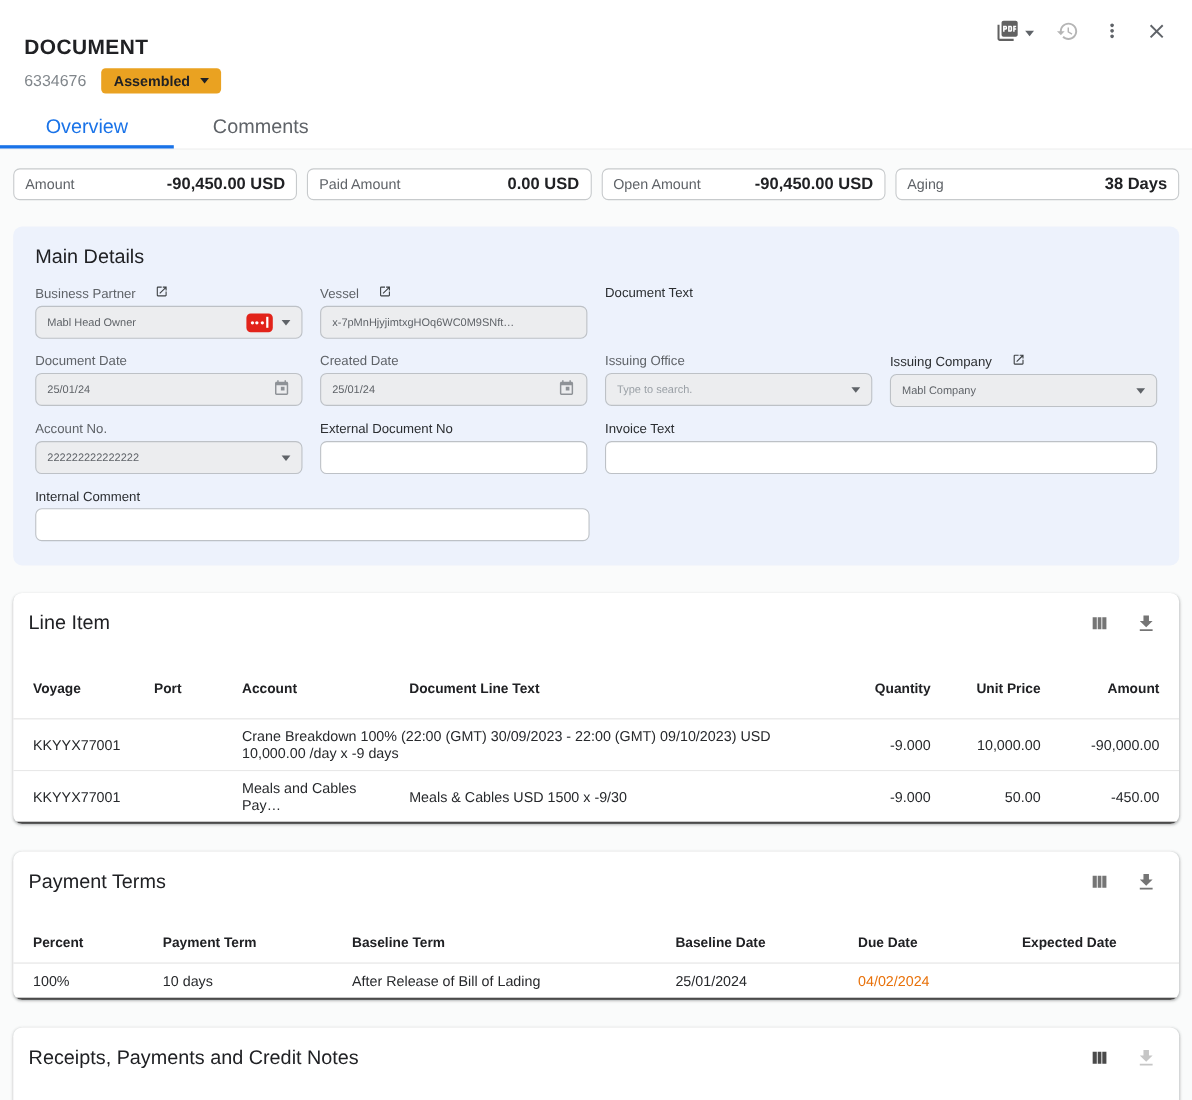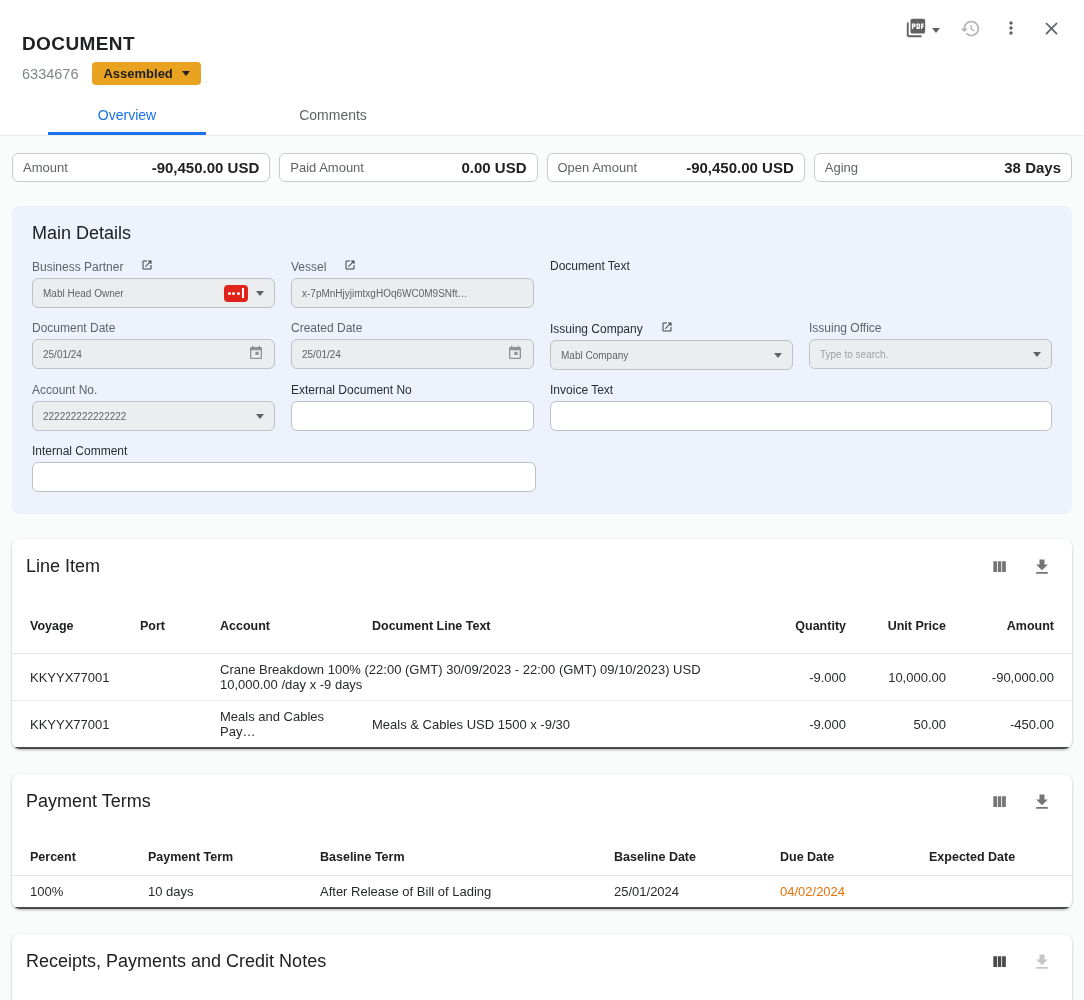--- a/index.html
+++ b/index.html
@@ -15,21 +15,21 @@
   .caret { width:0; height:0; border-left:4px solid transparent; border-right:4px solid transparent; border-top:5px solid #5F6368; }
   .subtitle-row { display:flex; align-items:center; gap:14px; padding:7px 22px 0 22px; }
   .doc-number { color:#80868B; font-size:14.5px; }
   .status-badge { display:inline-flex; align-items:center; gap:9px; height:23px; padding:0 11px;
     border-radius:4px; font-size:13px; font-weight:700; color:#202124; cursor:pointer; }
   .status-badge .caret { border-top-color:#202124; }
 
   
   .tab-bar { display:flex; margin-top:10px; border-bottom:1px solid #EDEDED; }
   .tab { width:158px; height:40px; display:flex; align-items:center; justify-content:center;
-    font-size:14px; font-weight:500; color:#5F6368; cursor:pointer; position:relative;margin-left:48px; }
+    font-size:18px; font-weight:500; color:#5F6368; cursor:pointer; position:relative; }
   .tab.active { color:#1A73E8; }
   .tab.active::after { content:""; position:absolute; left:0; right:0; bottom:0; height:3px; background:#1A73E8; }
 
   
   .content { padding:17px 12px 0 12px; }
   .summary-row { display:flex; gap:9px; }
   .summary-card { flex:1; background:#fff; border:1px solid #C7CACC; border-radius:6px;
     height:29px; display:flex; align-items:center; justify-content:space-between; padding:0 10px; }
   .summary-card .s-label { color:#5F6368; font-size:13px; }
   .summary-card .s-value { color:#202124; font-size:15px; font-weight:700; }
@@ -223,39 +223,39 @@
           <div class="ff-input disabled">
             <span class="grow">25/01/24</span>
             <span>
               <svg width="16" height="16" viewBox="0 0 24 24" fill="#8E9297">
                   <path d="M19 3h-1V1h-2v2H8V1H6v2H5c-1.11 0-1.99.9-1.99 2L3 19c0 1.1.89 2 2 2h14c1.1 0 2-.9 2-2V5c0-1.1-.9-2-2-2zm0 16H5V8h14v11zM11 10h5v5h-5z"></path>
                 </svg>
             </span>
           </div>
         </div>
         <div class="ff">
+          <div class="ff-label">
+            <span>Issuing Office</span>
+          </div>
+          <div class="ff-input disabled">
+            <span class="grow placeholder">Type to search.</span>
+            <span class="caret"></span>
+          </div>
+        </div>
+        <div class="ff">
           <div class="ff-label dark">
             <span>Issuing Company</span>
             <span>
               <svg width="12" height="12" viewBox="0 0 24 24" fill="#3C4043">
                   <path d="M19 19H5V5h7V3H5a2 2 0 0 0-2 2v14a2 2 0 0 0 2 2h14c1.1 0 2-.9 2-2v-7h-2v7zM14 3v2h3.59l-9.83 9.83 1.41 1.41L19 6.41V10h2V3h-7z"></path>
                 </svg>
             </span>
           </div>
           <div class="ff-input disabled">
             <span class="grow">Mabl Company</span>
-            <span class="caret"></span>
-          </div>
-        </div>
-        <div class="ff">
-          <div class="ff-label">
-            <span>Issuing Office</span>
-          </div>
-          <div class="ff-input disabled">
-            <span class="grow placeholder">Type to search.</span>
             <span class="caret"></span>
           </div>
         </div>
       </div>
 
       <div class="form-row">
         <div class="ff">
           <div class="ff-label">
             <span>Account No.</span>
           </div>

